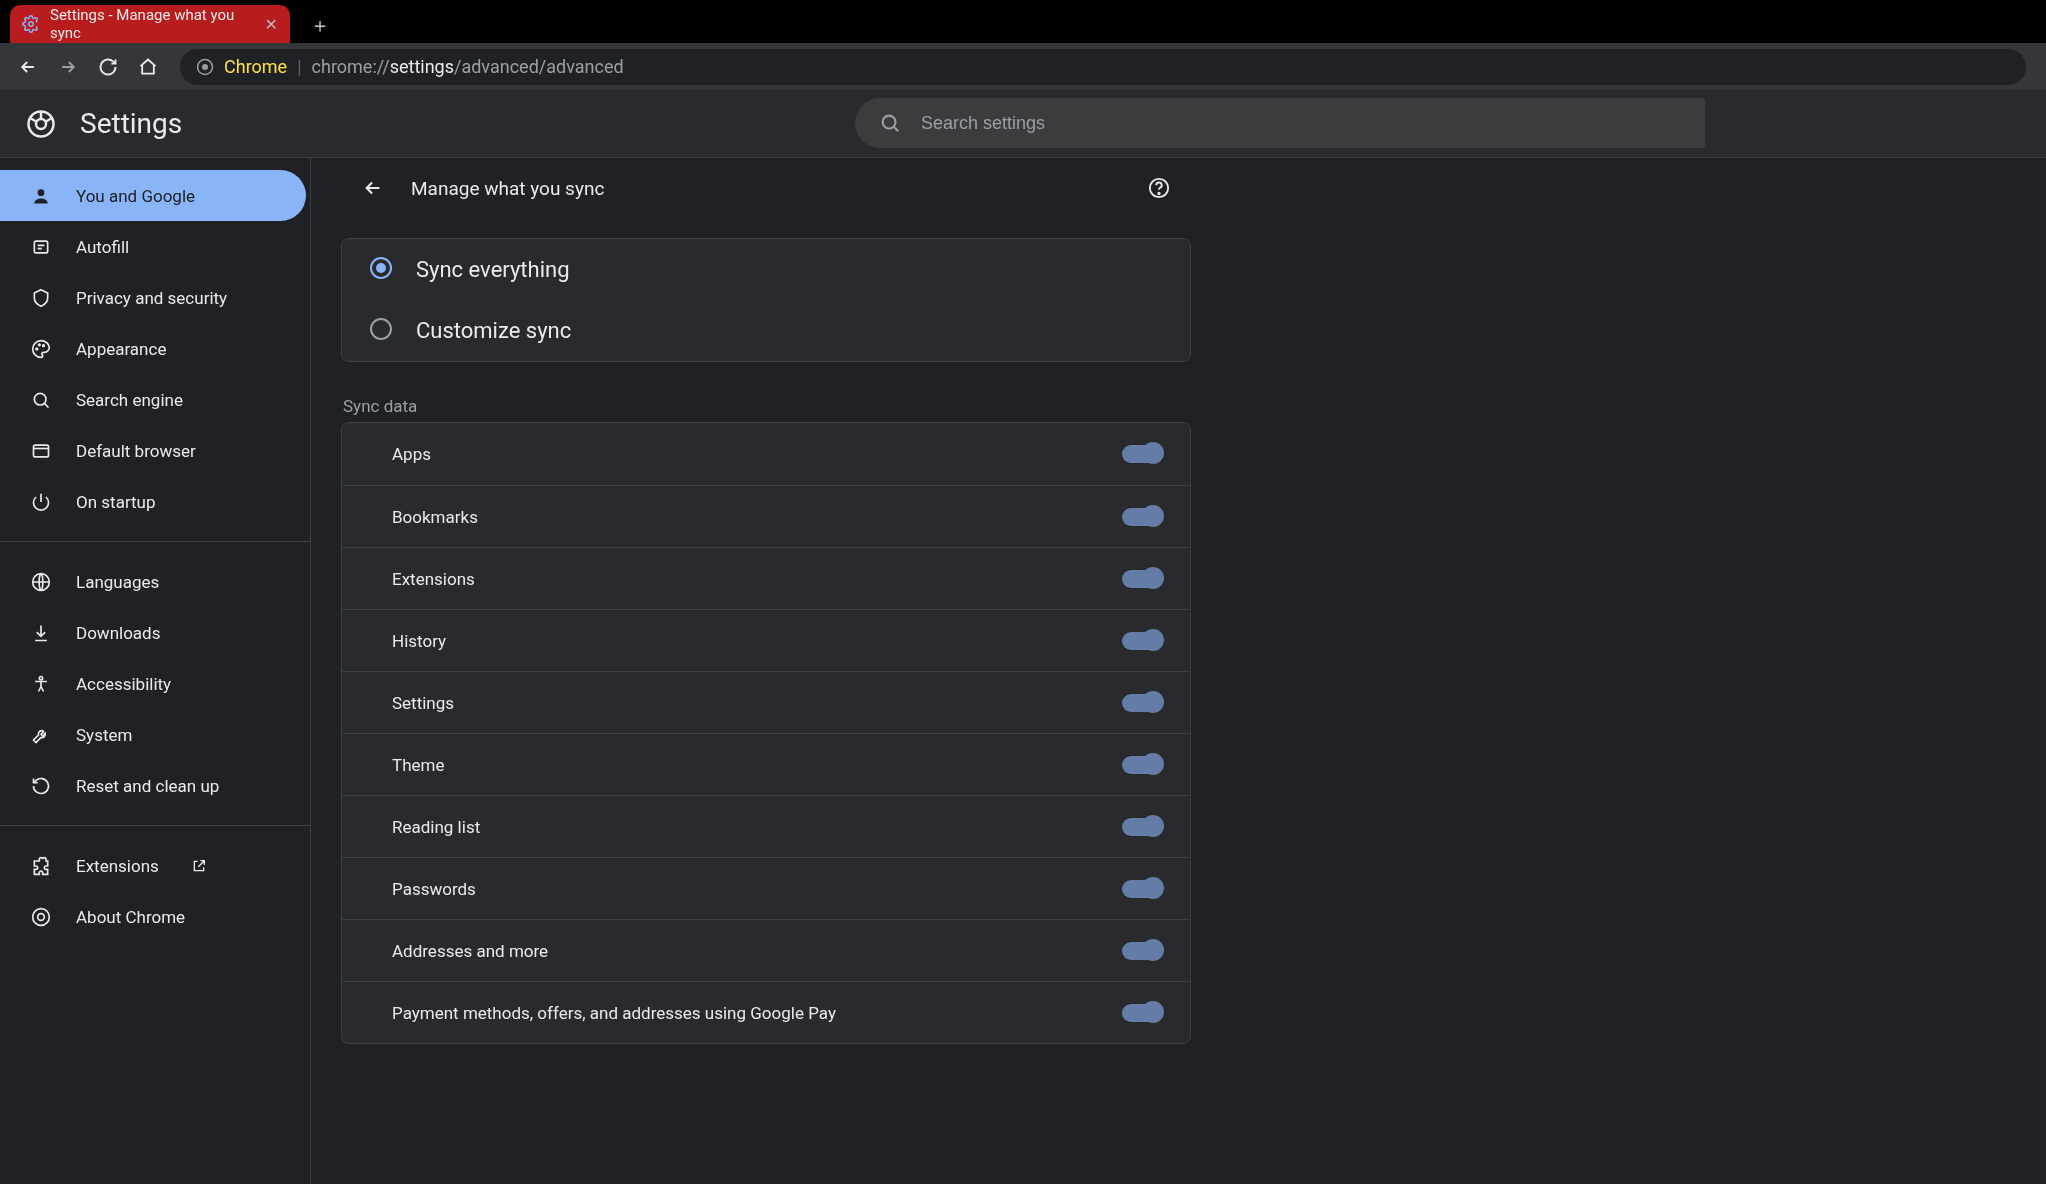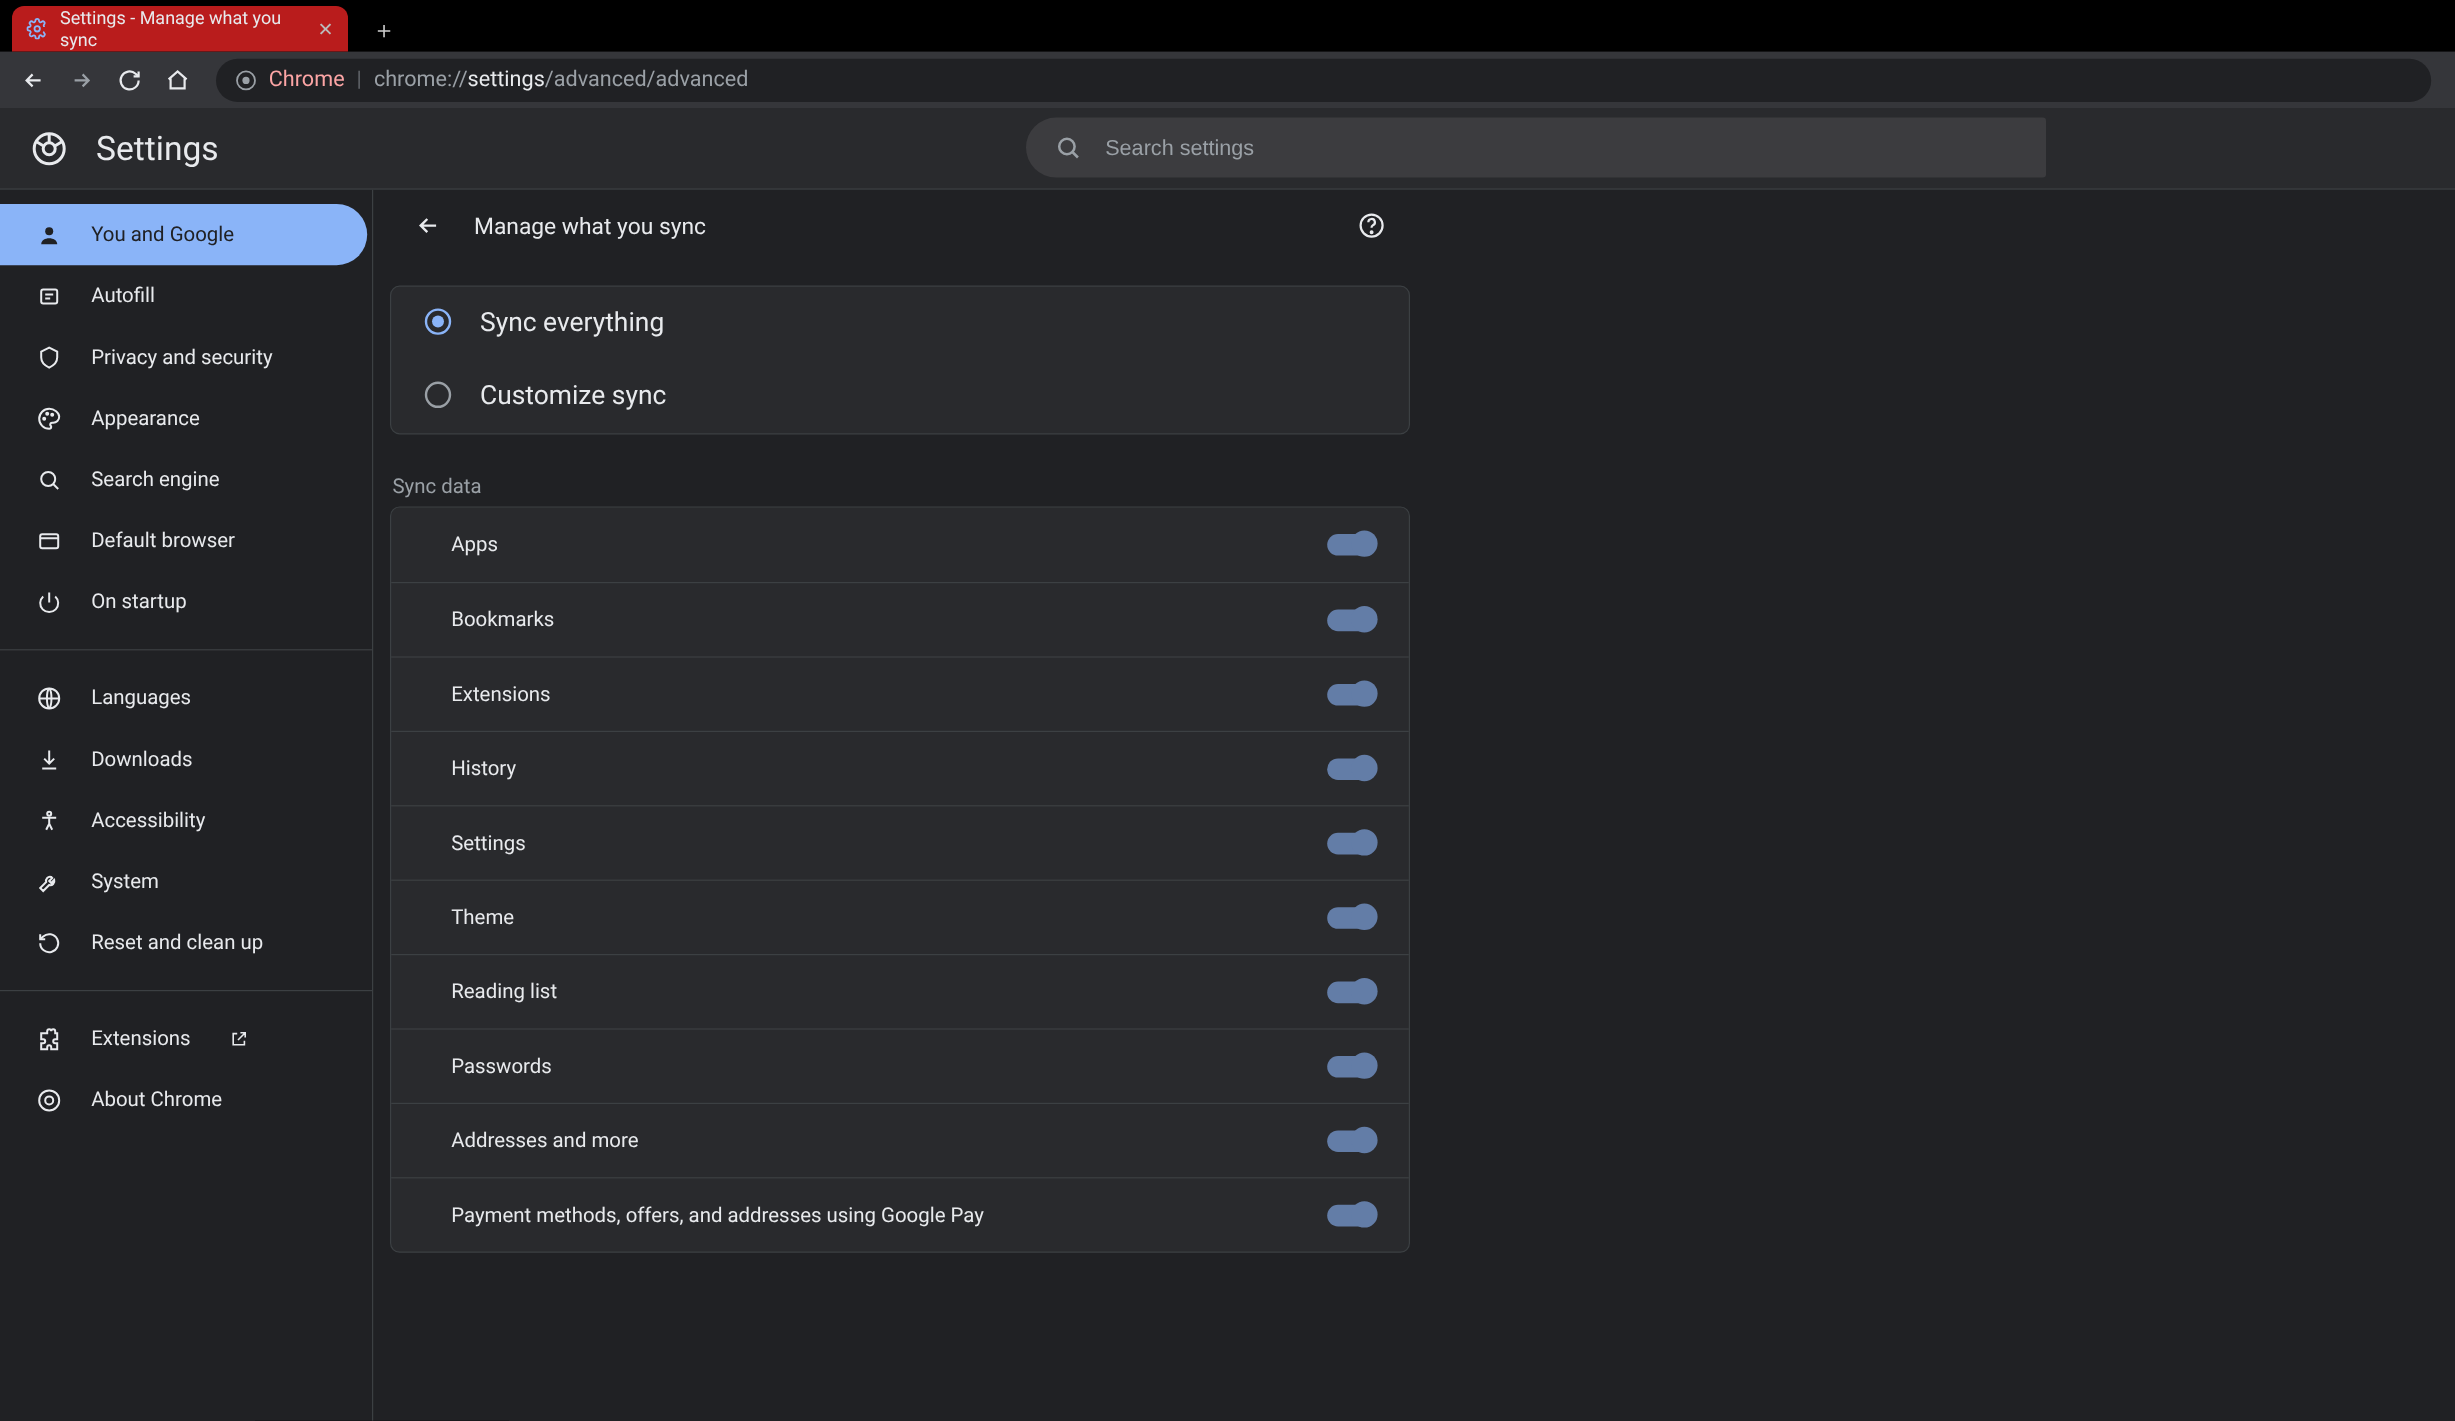--- a/index.html
+++ b/index.html
@@ -65,21 +65,21 @@
     background: #202124;
     border-radius: 18px;
     margin: 0 10px;
     display: flex;
     align-items: center;
     padding: 0 16px;
     gap: 10px;
     font-size: 18px;
     color: #e8eaed;
   }
-  .omni-prefix { color: #fca5a5; }
+  .omni-prefix { color: #fde047; }
   .omni-sep { color: #5f6368; }
   .omni-url .dim { color: #9aa0a6; }
   .omni-url .bright { color: #e8eaed; }
 
   
   .app {
     position: absolute;
     top: 90px; left: 0; right: 0; bottom: 0;
     background: #202124;
     display: flex;
@@ -171,21 +171,21 @@
   .nav-item .external {
     margin-left: 8px;
   }
 
   
   .main {
     flex: 1;
     position: relative;
     overflow-y: auto;
     border-left: 1px solid #3c4043;
-    padding-left: 0;
+    padding-left: 16px;
   }
   .main-inner {
     width: 850px;
     margin-left: 14px;
   }
 
   .page-header {
     height: 60px;
     display: flex;
     align-items: center;

